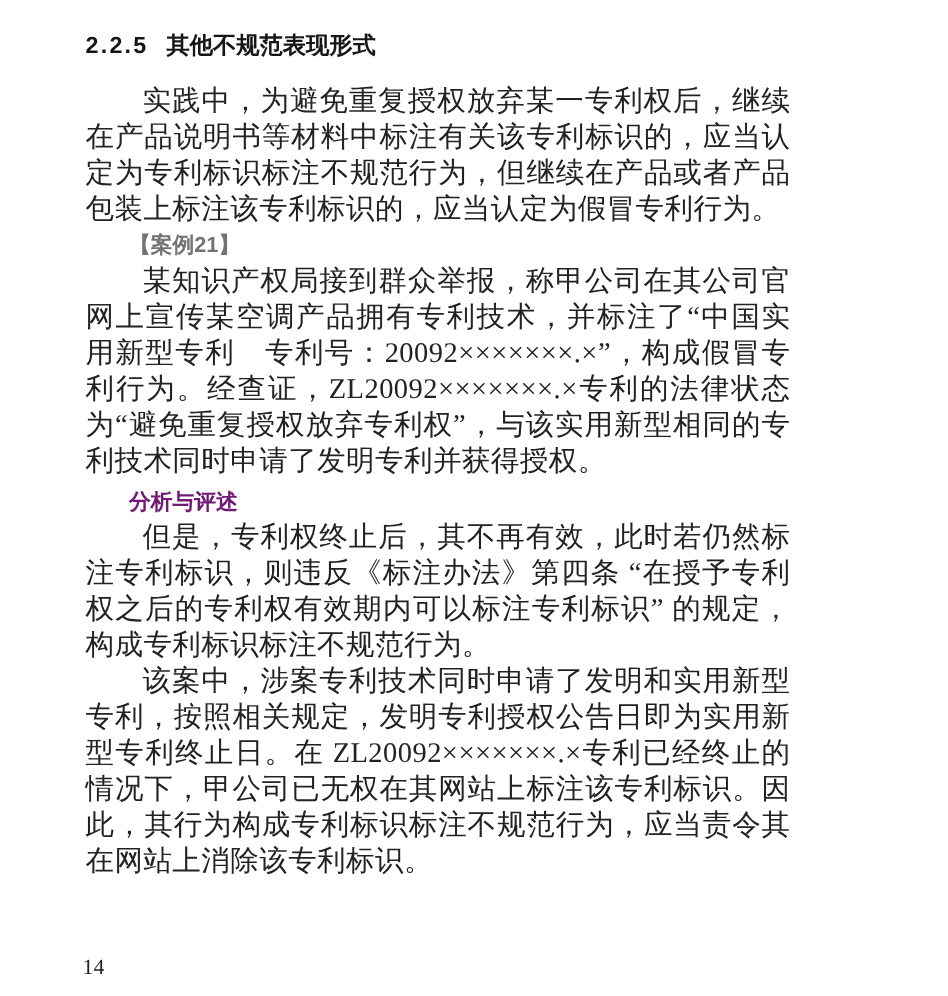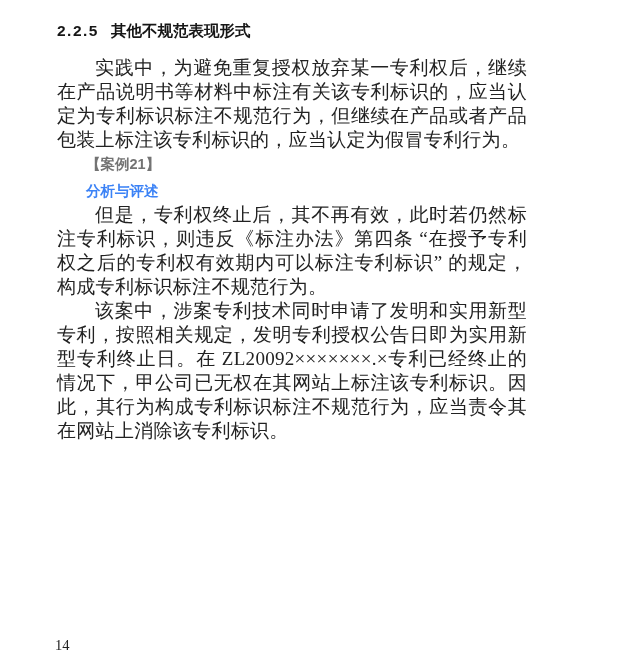--- a/index.html
+++ b/index.html
@@ -54,21 +54,21 @@
     text-indent: 2em;
     color: #737373;
   }
   .analysis-heading {
     margin: 3px 0 0 0;
     font-family: "Liberation Sans", "DejaVu Sans", sans-serif;
     font-weight: bold;
     font-size: 14.5px;
     line-height: 24px;
     text-indent: 2em;
-    color: #3b82f6;
+    color: #701a75;
   }
   .page-number {
     position: absolute;
     left: 55px;
     bottom: 10px;
     font-size: 14.5px;
     color: #222222;
     text-align: center;
   }
 </style>
@@ -78,20 +78,21 @@
 <div class="page">
 
   <h2 class="section-heading">
     <span class="section-number">2.2.5</span><span class="section-title">其他不规范表现形式</span>
   </h2>
 
   <p class="body-para indent">实践中，为避免重复授权放弃某一专利权后，继续在产品说明书等材料中标注有关该专利标识的，应当认定为专利标识标注不规范行为，但继续在产品或者产品包装上标注该专利标识的，应当认定为假冒专利行为。</p>
 
   <p class="case-label">【案例21】</p>
 
+  <p class="body-para indent">某知识产权局接到群众举报，称甲公司在其公司官网上宣传某空调产品拥有专利技术，并标注了“中国实用新型专利　专利号：20092×××××××.×”，构成假冒专利行为。经查证，ZL20092×××××××.×专利的法律状态为“避免重复授权放弃专利权”，与该实用新型相同的专利技术同时申请了发明专利并获得授权。</p>
 
   <p class="analysis-heading">分析与评述</p>
 
 
   <p class="body-para indent">但是，专利权终止后，其不再有效，此时若仍然标注专利标识，则违反《标注办法》第四条 “在授予专利权之后的专利权有效期内可以标注专利标识” 的规定，构成专利标识标注不规范行为。</p>
 
   <p class="body-para indent">该案中，涉案专利技术同时申请了发明和实用新型专利，按照相关规定，发明专利授权公告日即为实用新型专利终止日。在 ZL20092×××××××.×专利已经终止的情况下，甲公司已无权在其网站上标注该专利标识。因此，其行为构成专利标识标注不规范行为，应当责令其在网站上消除该专利标识。</p>
 
   <div class="page-number">14</div>
 

